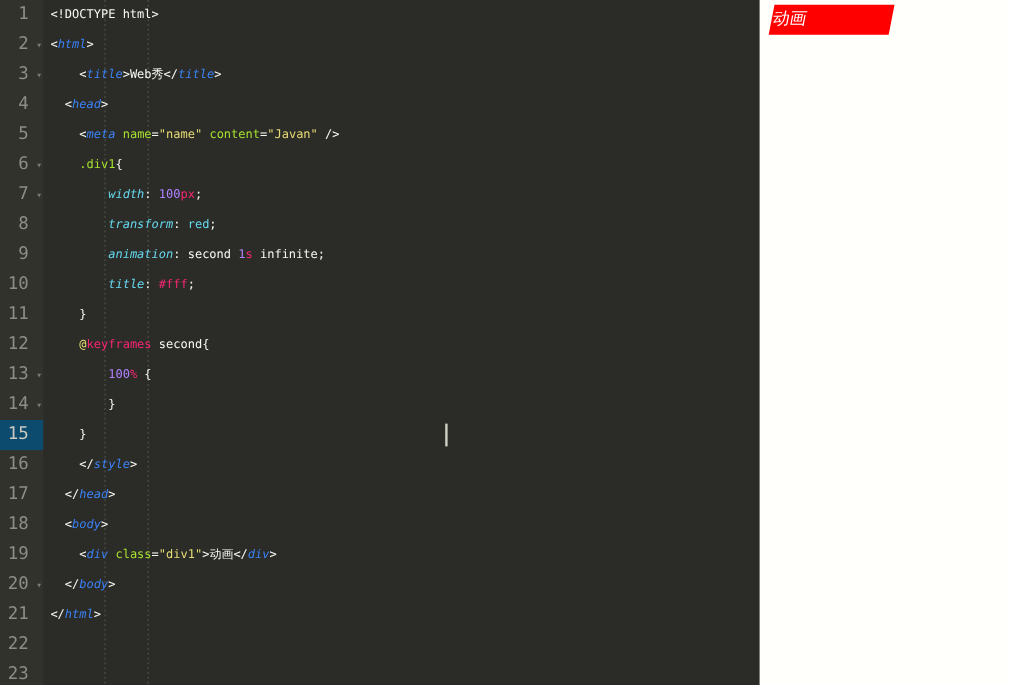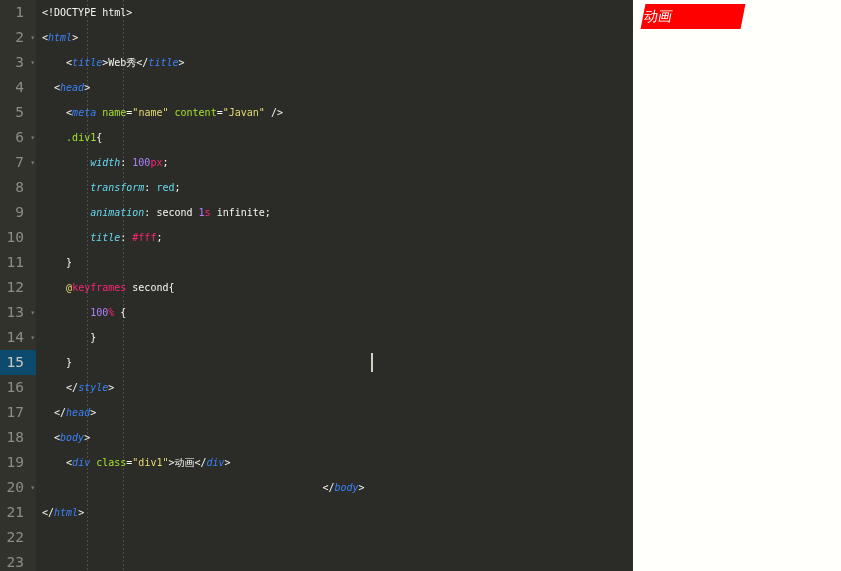--- a/index.html
+++ b/index.html
@@ -202,21 +202,21 @@
         <div class="code-row" style="position: relative; z-index: 2;"><span class="plain">        </span><span class="prop">title</span><span class="plain">: </span><span class="unit">#fff</span><span class="plain">;</span></div>
         <div class="code-row" style="position: relative; z-index: 2;"><span class="plain">    }</span></div>
         <div class="code-row" style="position: relative; z-index: 2;"><span class="plain">    </span><span class="atsign">@</span><span class="atrule">keyframes</span><span class="plain"> second{</span></div>
         <div class="code-row" style="position: relative; z-index: 2;"><span class="plain">        </span><span class="num">100</span><span class="unit">%</span><span class="plain"> {</span></div>
         <div class="code-row" style="position: relative; z-index: 2;"><span class="plain">        }</span></div>
         <div class="code-row" style="position: relative; z-index: 2;"><span class="plain">    }</span></div>
         <div class="code-row" style="position: relative; z-index: 2;"><span class="plain">    &lt;/</span><span class="tag">style</span><span class="plain">&gt;</span></div>
         <div class="code-row" style="position: relative; z-index: 2;"><span class="plain">  &lt;/</span><span class="tag">head</span><span class="plain">&gt;</span></div>
         <div class="code-row" style="position: relative; z-index: 2;"><span class="plain">  &lt;</span><span class="tag">body</span><span class="plain">&gt;</span></div>
         <div class="code-row" style="position: relative; z-index: 2;"><span class="plain">    &lt;</span><span class="tag">div</span><span class="plain"> </span><span class="attr">class</span><span class="plain">=</span><span class="attrval">"div1"</span><span class="plain">&gt;</span><span class="plain">动画</span><span class="plain">&lt;/</span><span class="tag">div</span><span class="plain">&gt;</span></div>
-        <div class="code-row" style="position: relative; z-index: 2; text-align: center;"><span class="plain">  &lt;/</span><span class="tag">body</span><span class="plain">&gt;</span></div>
+        <div class="code-row" style="position: relative; z-index: 2;"><span class="plain">  &lt;/</span><span class="tag">body</span><span class="plain">&gt;</span></div>
         <div class="code-row" style="position: relative; z-index: 2;"><span class="plain">&lt;/</span><span class="tag">html</span><span class="plain">&gt;</span></div>
       </div>
 
   </div>
 
   <div id="preview" style="background: rgb(255, 255, 252);">
     <div id="preview-box" style="background: rgb(255, 0, 0); color: rgb(255, 255, 255); width: 100px;">动画</div>
   </div>
 
 </div>

